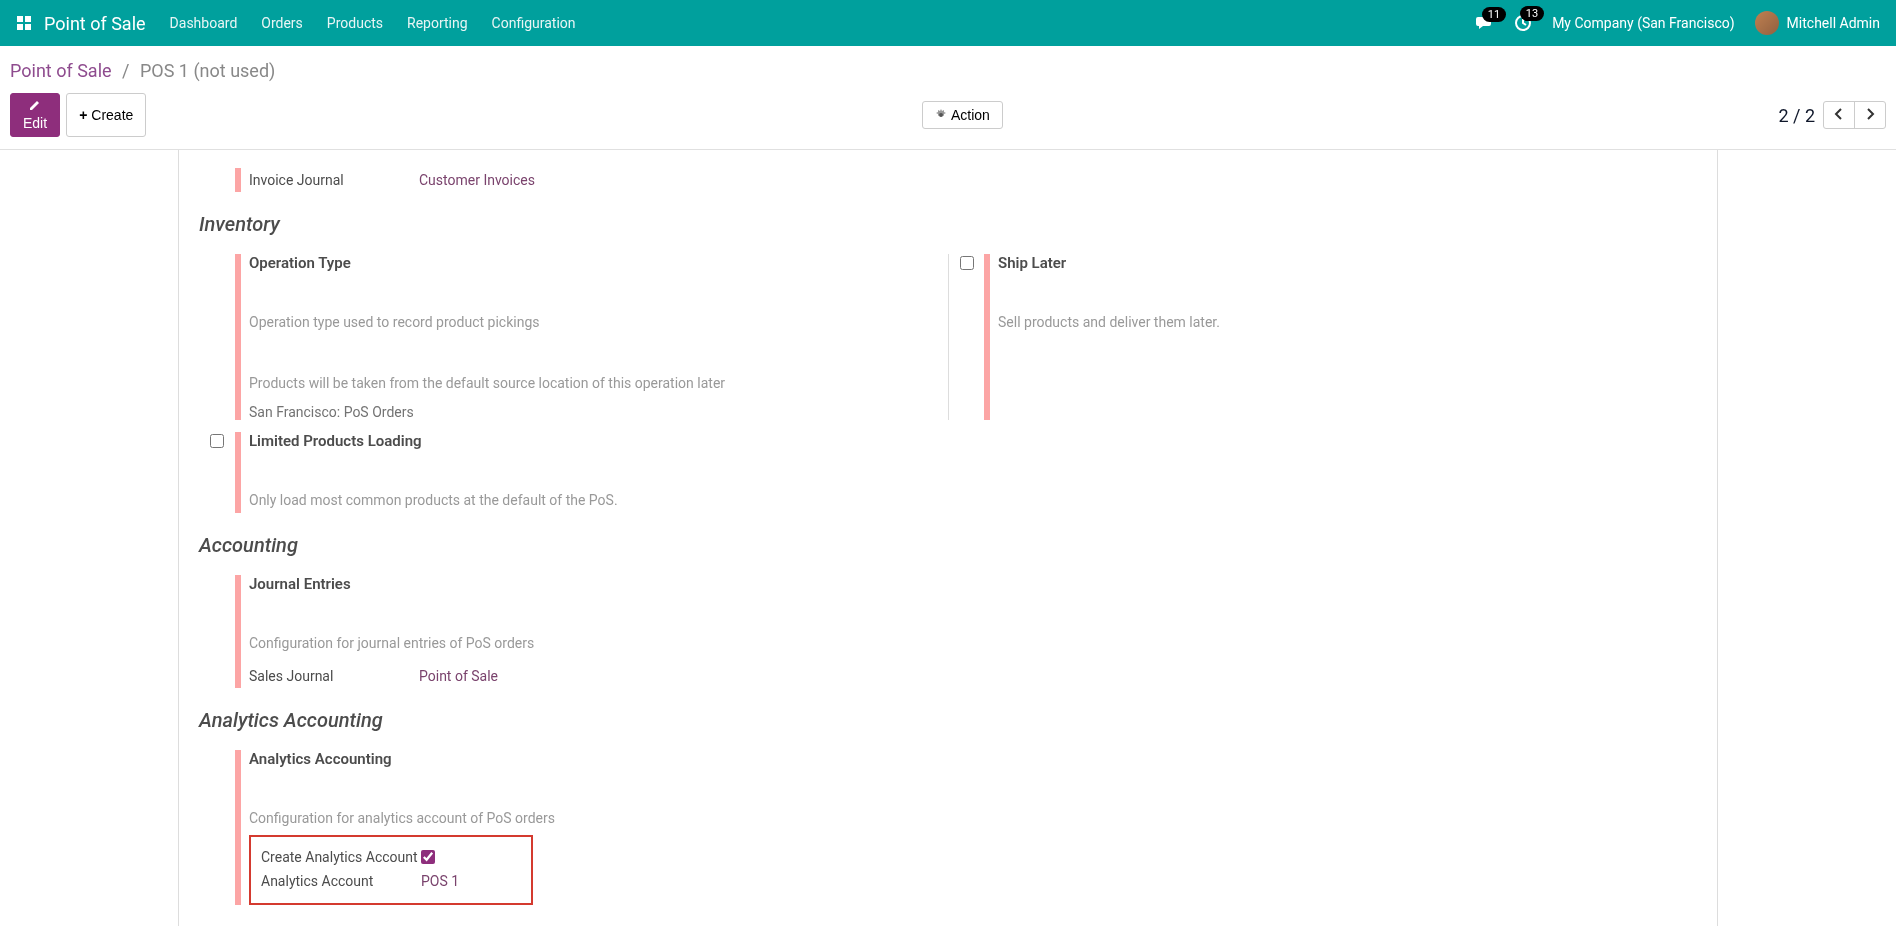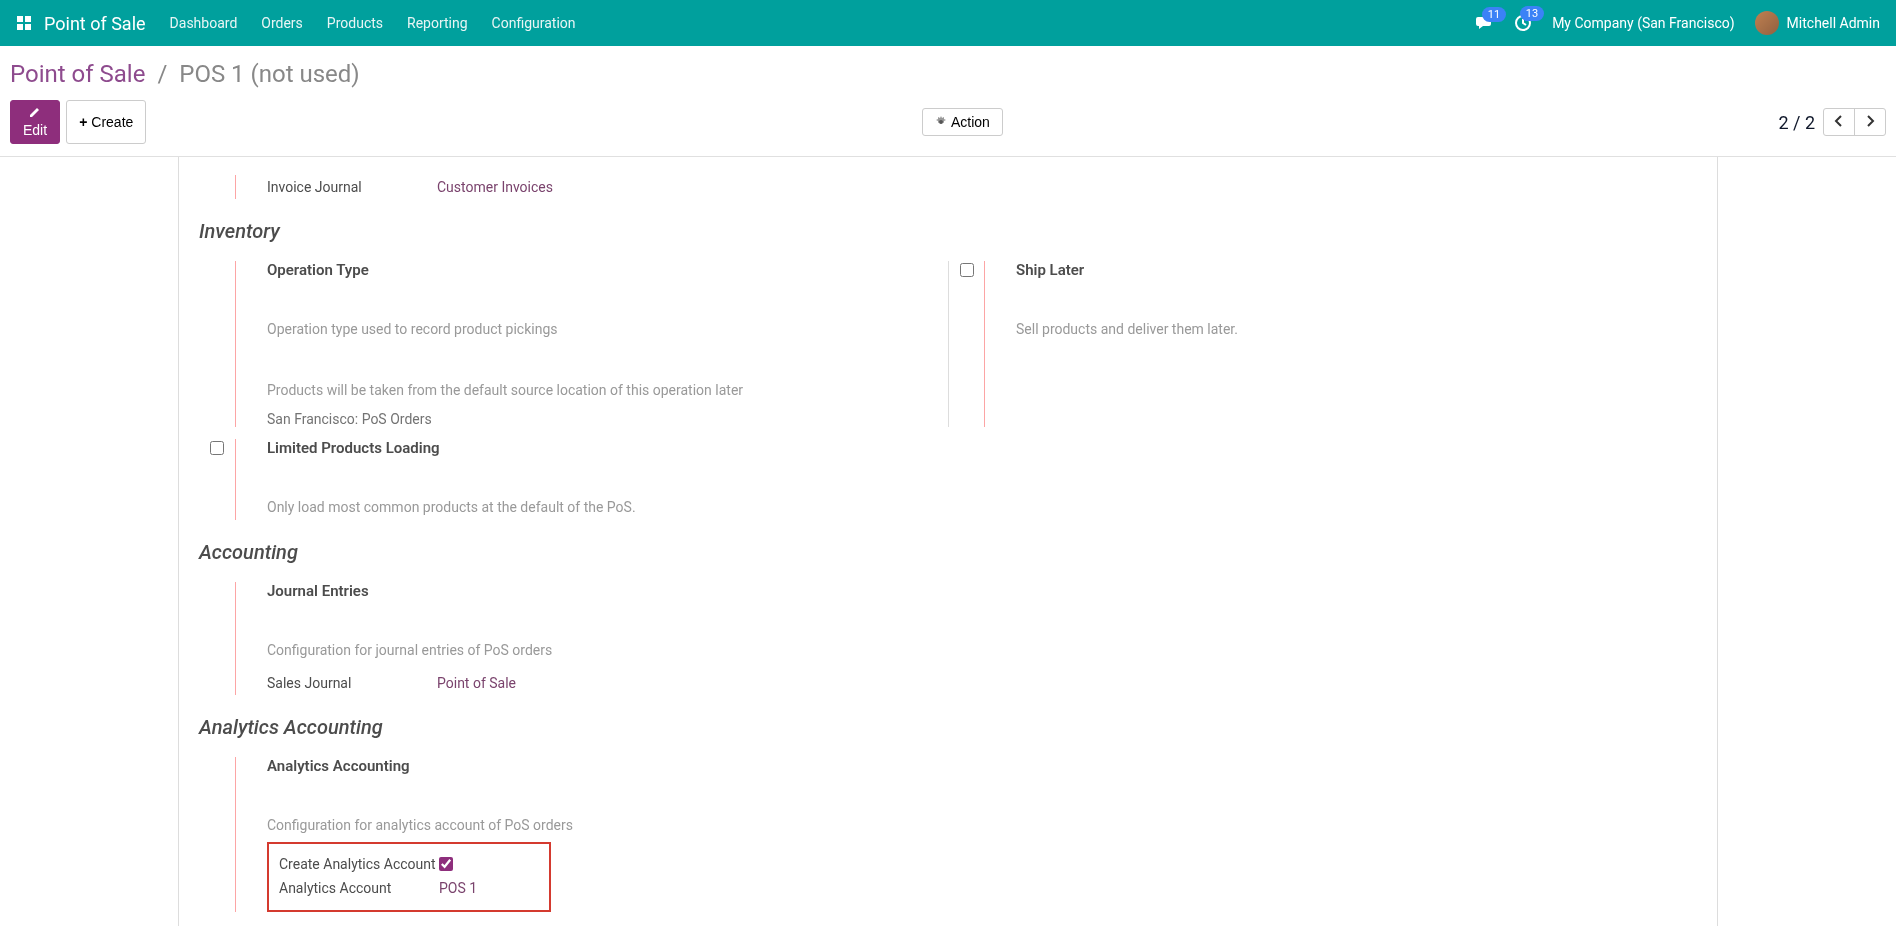--- a/index.html
+++ b/index.html
@@ -7,27 +7,27 @@
 
 
 .navbar { background: #00a09d; height: 46px; display: flex; align-items: center; padding: 0 16px; color: #fff; }
 .navbar .apps-icon { display: inline-flex; margin-right: 12px; }
 .navbar .apps-icon svg { fill: #fff; }
 .navbar .brand { font-size: 18px; font-weight: 400; margin-right: 24px; }
 .navbar .nav-links { display: flex; gap: 24px; flex: 1; }
 .navbar .nav-link { color: #e8f5f5; cursor: pointer; font-size: 14px; }
 .navbar .right { display: flex; align-items: center; gap: 20px; }
 .navbar .icon-badge { position: relative; display: inline-flex; align-items: center; }
-.navbar .badge { position: absolute; top: -8px; right: -12px; background: #3b82f6; color: #fff; border-radius: 10px; font-size: 11px; padding: 1px 6px; }
+.navbar .badge { position: absolute; top: -8px; right: -12px; background: #000000; color: #fff; border-radius: 10px; font-size: 11px; padding: 1px 6px; }
 .navbar .company { font-size: 14px; color: #fff; }
 .navbar .user { display: flex; align-items: center; gap: 8px; }
 .navbar .avatar { width: 24px; height: 24px; border-radius: 50%; background: linear-gradient(135deg,#c08050,#906040); }
 
 
-.breadcrumb { padding: 14px 10px 8px; font-size: 24px; }
+.breadcrumb { padding: 14px 10px 8px; font-size: 18px; }
 .breadcrumb .link { color: #8e4b8e; cursor: pointer; }
 .breadcrumb .sep { color: #888; margin: 0 6px; }
 .breadcrumb .current { color: #888; }
 
 .controlbar { display: flex; align-items: center; padding: 4px 10px 12px; border-bottom: 1px solid #e0e0e0; }
 .controlbar .left { display: flex; gap: 6px; }
 .controlbar .center { flex: 1; display: flex; justify-content: center; }
 .controlbar .right { display: flex; align-items: center; gap: 8px; }
 .btn { border: 1px solid #ccc; background: #fff; padding: 5px 12px; border-radius: 3px; cursor: pointer; font-size: 14px; display: inline-flex; align-items: center; gap: 4px; }
 .btn-primary { background: #8e2e7c; border-color: #8e2e7c; color: #fff; flex-direction: column; }
@@ -36,21 +36,21 @@
 .pager-arrows span { padding: 5px 10px; cursor: pointer; border-left: 1px solid #ccc; }
 .pager-arrows span:first-child { border-left: none; }
 
 
 .sheet { max-width: 1540px; margin: 0 auto; border: 1px solid #ddd; border-top: none; padding: 12px 20px 30px; }
 .section-title { font-size: 20px; font-weight: 500; color: #4c4c4c; margin: 14px 0 12px; font-style: italic; }
 .setting-group { display: flex; flex-wrap: wrap; }
 .setting { width: 50%; display: flex; padding: 6px 0; }
 .setting .cb-col { width: 36px; display: flex; justify-content: center; padding-top: 2px; min-height: 20px; }
 .setting .cb-col.border-left { border-left: 1px solid #ddd; }
-.setting .body-col { flex: 1; border-left: 1px solid #fca5a5; padding-left: 31px; }
+.setting .body-col { flex: 1; border-left: 6px solid #fca5a5; padding-left: 8px; }
 .setting .title { font-weight: 600; color: #4c4c4c; font-size: 15px; margin-bottom: 2px; }
 .setting .desc { color: #999; font-size: 14px; margin-bottom: 2px; line-height: 1.5; margin-top: 40px; }
 .field-row { display: flex; align-items: center; padding: 4px 0; }
 .field-row .label { width: 170px; color: #4c4c4c; font-size: 14px; }
 .field-row .value { color: #7a436d; font-size: 14px; }
 .linkval { color: #737373; cursor: pointer; }
 input[type=checkbox] { width: 14px; height: 14px; accent-color: #8e2e7c; }
 
 .highlight-box { border: 2px solid #d43a2f; padding: 8px 10px 10px; margin-top: 6px; width: 284px; }
 

